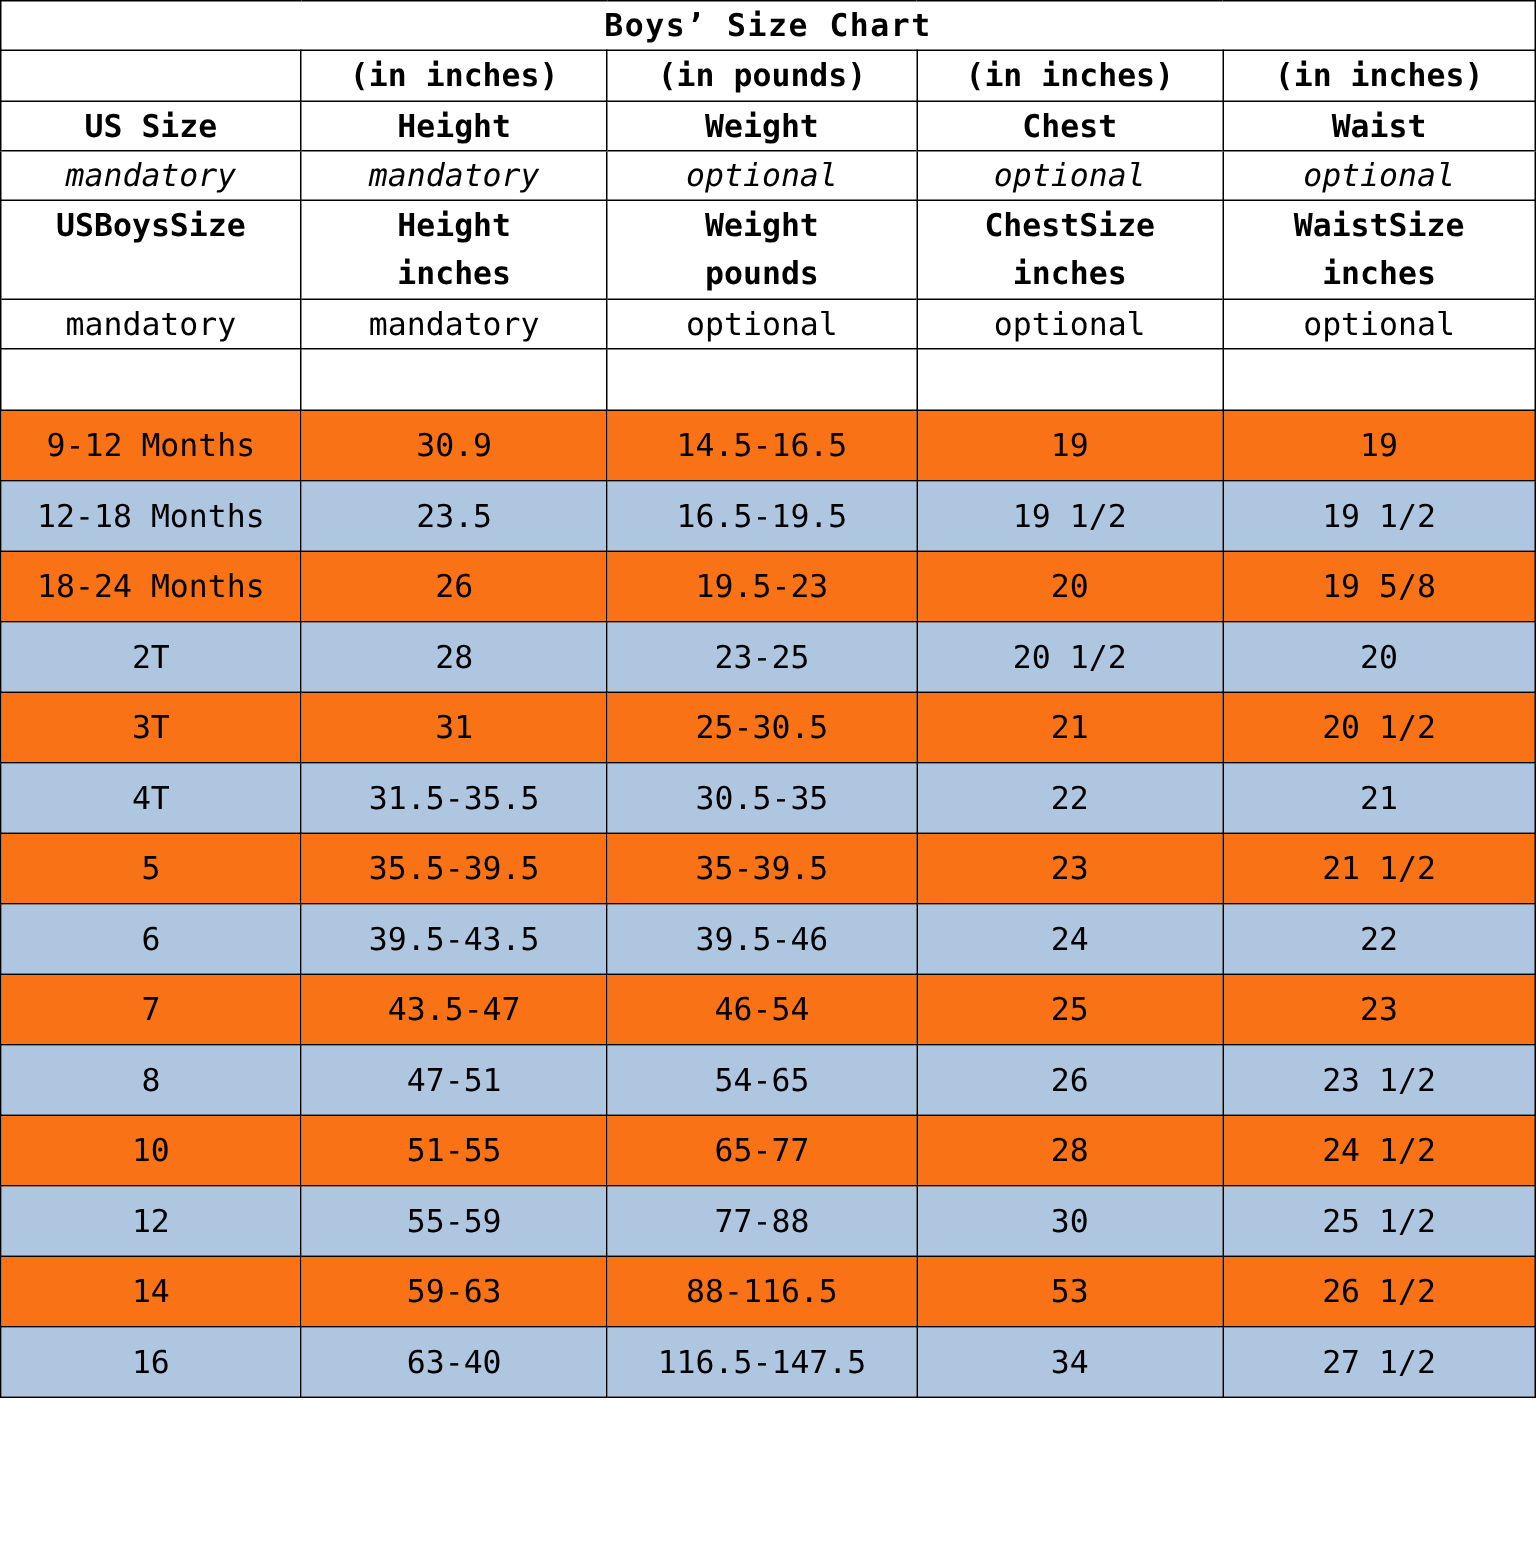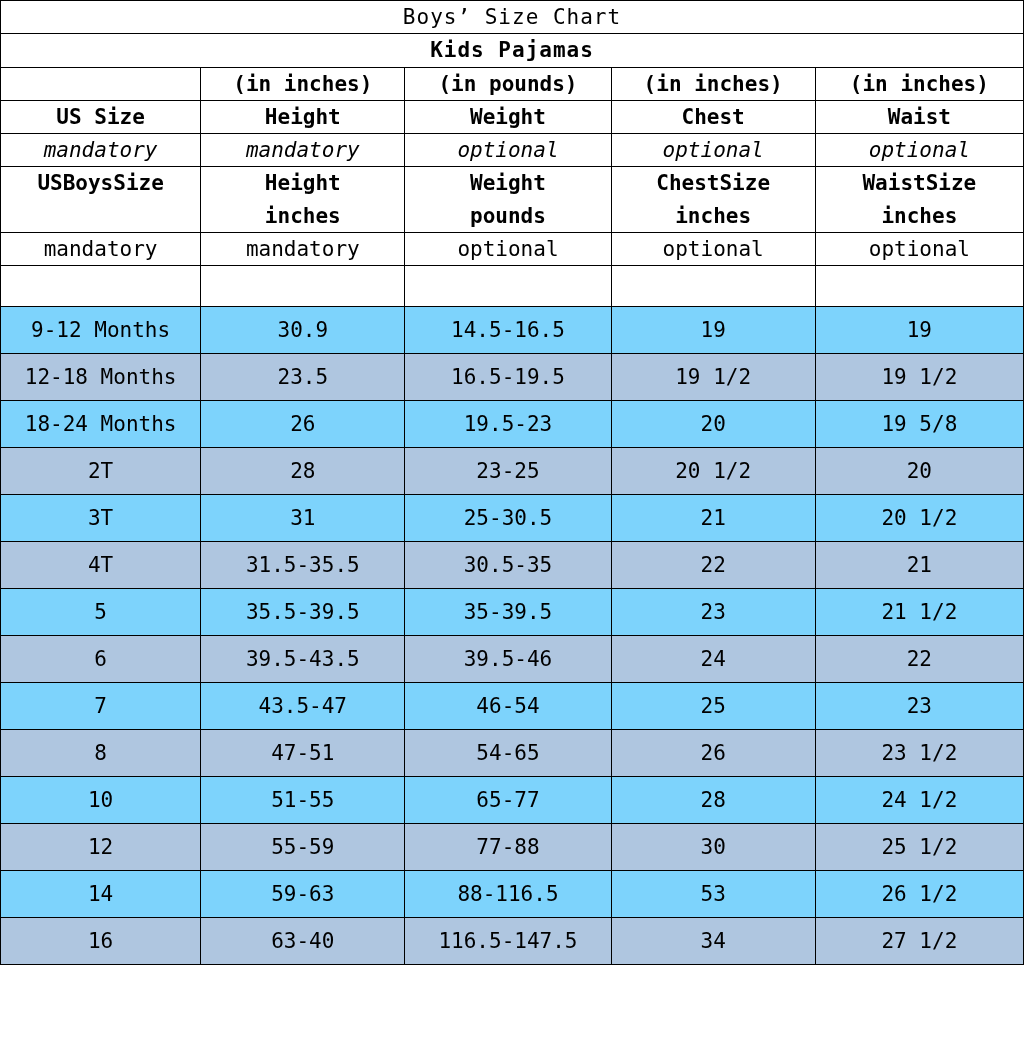--- a/index.html
+++ b/index.html
@@ -33,21 +33,21 @@
   }
   
   col.c0 { width: 200px; }
   col.c1 { width: 204px; }
   col.c2 { width: 206px; }
   col.c3 { width: 204px; }
   col.c4 { width: 208px; }
 
   .title-row td {
     font-size: 28px;
-    font-weight: normal;
+    font-weight: bold;
     letter-spacing: 1px;
     padding: 6px 0 4px 0;
     border-left: 1px solid #000;
     border-right: 1px solid #000;
     border-top: 1px solid #000;
     border-bottom: none;
   }
   .subtitle-row td {
     font-size: 25px;
     font-weight: bold;
@@ -68,43 +68,40 @@
     border-bottom: none;
   }
   .plain-row td {
     font-weight: normal;
     font-size: 21px;
   }
   .spacer-row td {
     height: 34px;
     background: #ffffff;
   }
-  tr.orange td { background: #7dd3fc; }
+  tr.orange td { background: #f97316; }
   tr.blue td { background: #AFC6E0; }
   tr.data td { height: 40px; }
 </style>
 </head>
 <body>
 
 <div class="chart-wrap">
   <table class="size-chart">
     <colgroup>
       <col class="c0">
         <col class="c1">
         <col class="c2">
         <col class="c3">
         <col class="c4">
     </colgroup>
     <tbody>
       <tr class="title-row">
         <td colspan="5">Boys’ Size Chart</td>
       </tr>
-      <tr class="subtitle-row">
-        <td colspan="5">Kids Pajamas</td>
-      </tr>
 
       <tr class="head-row no-top">
         <td></td>
         <td>(in inches)</td>
         <td>(in pounds)</td>
         <td>(in inches)</td>
         <td>(in inches)</td>
       </tr>
       <tr class="head-row no-bottom">
         <td>US Size</td>

